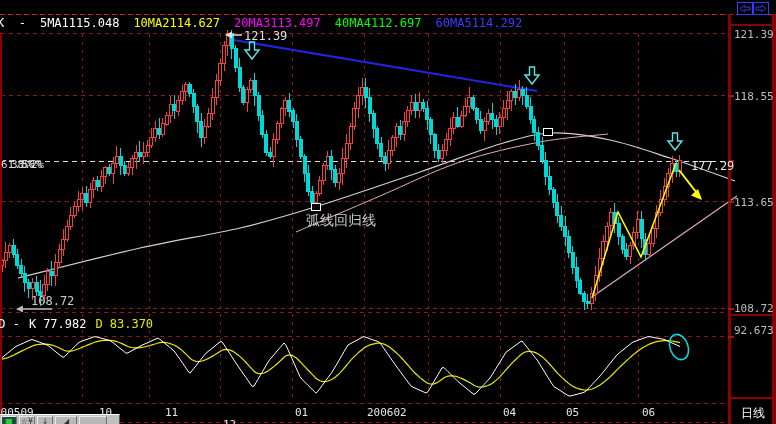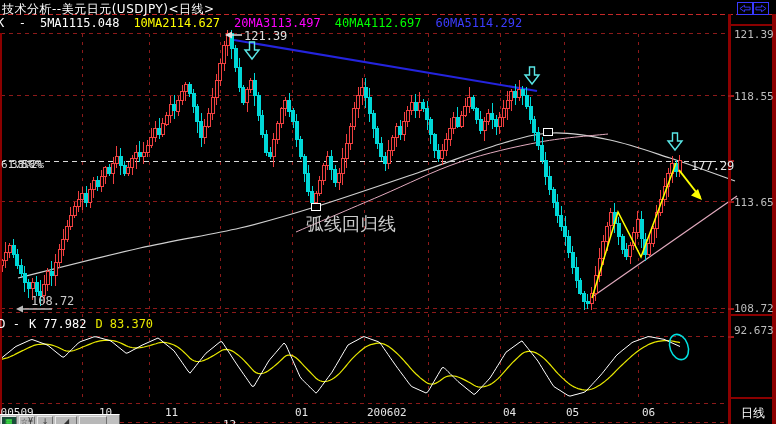--- a/index.html
+++ b/index.html
@@ -430,21 +430,20 @@
       <rect x="731" y="24" width="45" height="2" fill="#8b0000"></rect>
       <rect x="731" y="314" width="45" height="2" fill="#8b0000"></rect>
       <rect x="731" y="397" width="45" height="2" fill="#8b0000"></rect>
       <rect x="728" y="95" width="6" height="2" fill="#a01818"></rect>
       <rect x="728" y="160" width="6" height="2" fill="#a01818"></rect>
       <rect x="728" y="201" width="6" height="2" fill="#a01818"></rect>
       <rect x="728" y="308" width="6" height="2" fill="#a01818"></rect>
       <rect x="728" y="336" width="6" height="2" fill="#a01818"></rect>
     </svg>
 
-  <div class="abs" id="title-bar">技术分析--美元日元(USDJPY)&lt;日线&gt;</div>
 
   <div class="abs mono" id="ma-legend">
     <span style="color:#fff">K  -</span>
   <span class="ma-item" style="color: rgb(255, 255, 255);"><span class="">5MA1</span><span class="">115.048</span></span><span class="ma-item" style="color: rgb(255, 255, 0);"><span class="">10MA2</span><span class="">114.627</span></span><span class="ma-item" style="color: rgb(255, 0, 255);"><span class="">20MA3</span><span class="">113.497</span></span><span class="ma-item" style="color: rgb(0, 255, 0);"><span class="">40MA4</span><span class="">112.697</span></span><span class="ma-item" style="color: rgb(60, 60, 255);"><span class="">60MA5</span><span class="">114.292</span></span></div>
 
   <div class="abs mono" id="kd-legend">
     <span style="color:#fff">KD -</span>
     <span style="color:#fff;display:flex;gap:7px">
       <span>K</span>
       <span>77.982</span>
@@ -462,21 +461,21 @@
   </div>
   <div class="nav-btn" style="left:753px">
     <svg width="12" height="9" viewBox="0 0 13 9">
       <path d="M12 4.5 L7 1 L7 3 L1 3 L1 6 L7 6 L7 8 Z" fill="none" stroke="#3a3aff" stroke-width="1"></path>
     </svg>
   </div>
 
   <div class="abs mono" style="left:244px;top:29px;color:#e0e0e0;font-size:12px">121.39</div>
   <div class="abs mono" style="left:31px;top:294px;color:#cccccc;font-size:12px">108.72</div>
   <div class="abs mono" style="left:691px;top:159px;color:#e6e6e6;font-size:12px">177.29</div>
-  <div class="abs" style="left:306px;top:212px;color:#cccccc;font-size:18px">弧线回归线</div>
+  <div class="abs" style="left:306px;top:212px;color:#cccccc;font-size:14px">弧线回归线</div>
   <div id="fib-labels">
       <span class="abs mono fib-label" style="left: 1px;">61.8%</span>
       <span class="abs mono fib-label" style="left: 6px; margin-left: 16px;">50%</span>
       <span class="abs mono fib-label" style="left: 11px;">38.2%</span>
     </div>
 
   <div id="raxis">
       <span class="abs mono raxis-label" style="top: 28px;">121.39</span>
       <span class="abs mono raxis-label" style="top: 90px;">118.55</span>
       <span class="abs mono raxis-label" style="top: 196px;">113.65</span>

